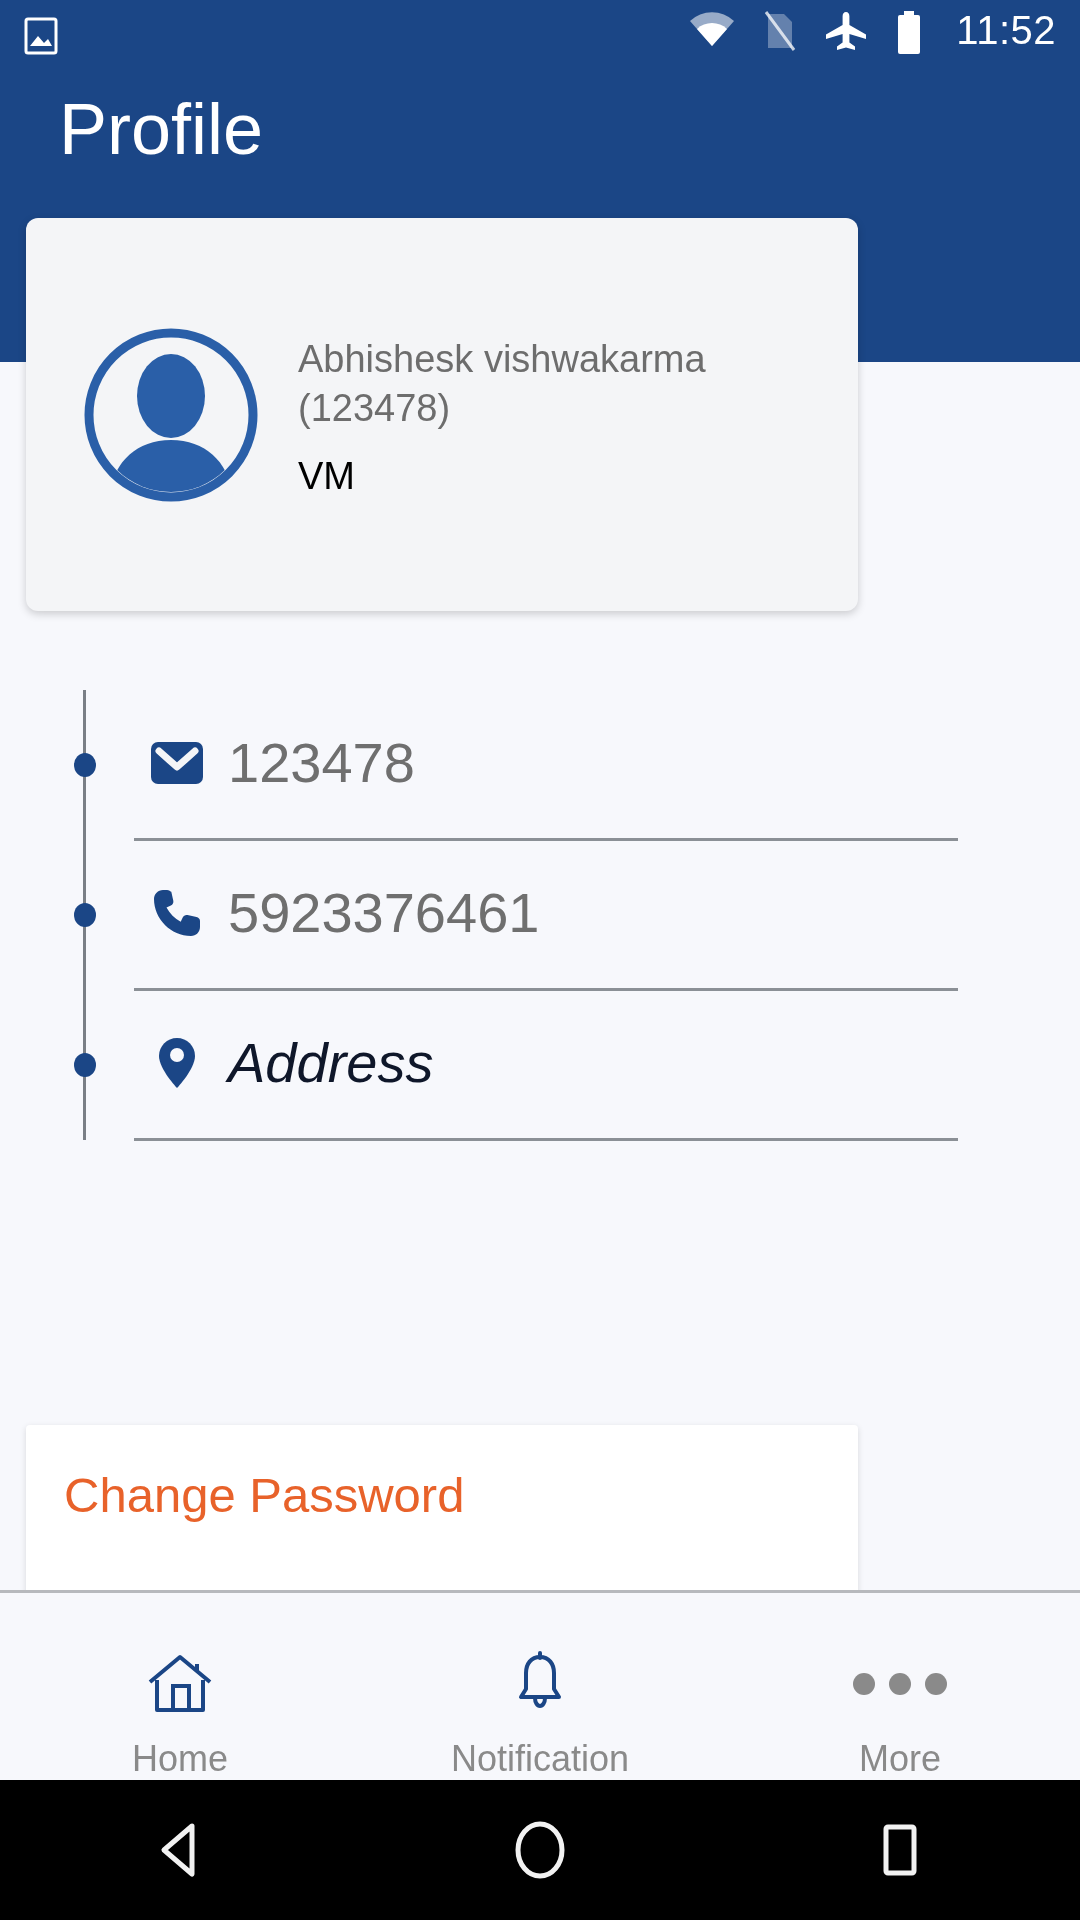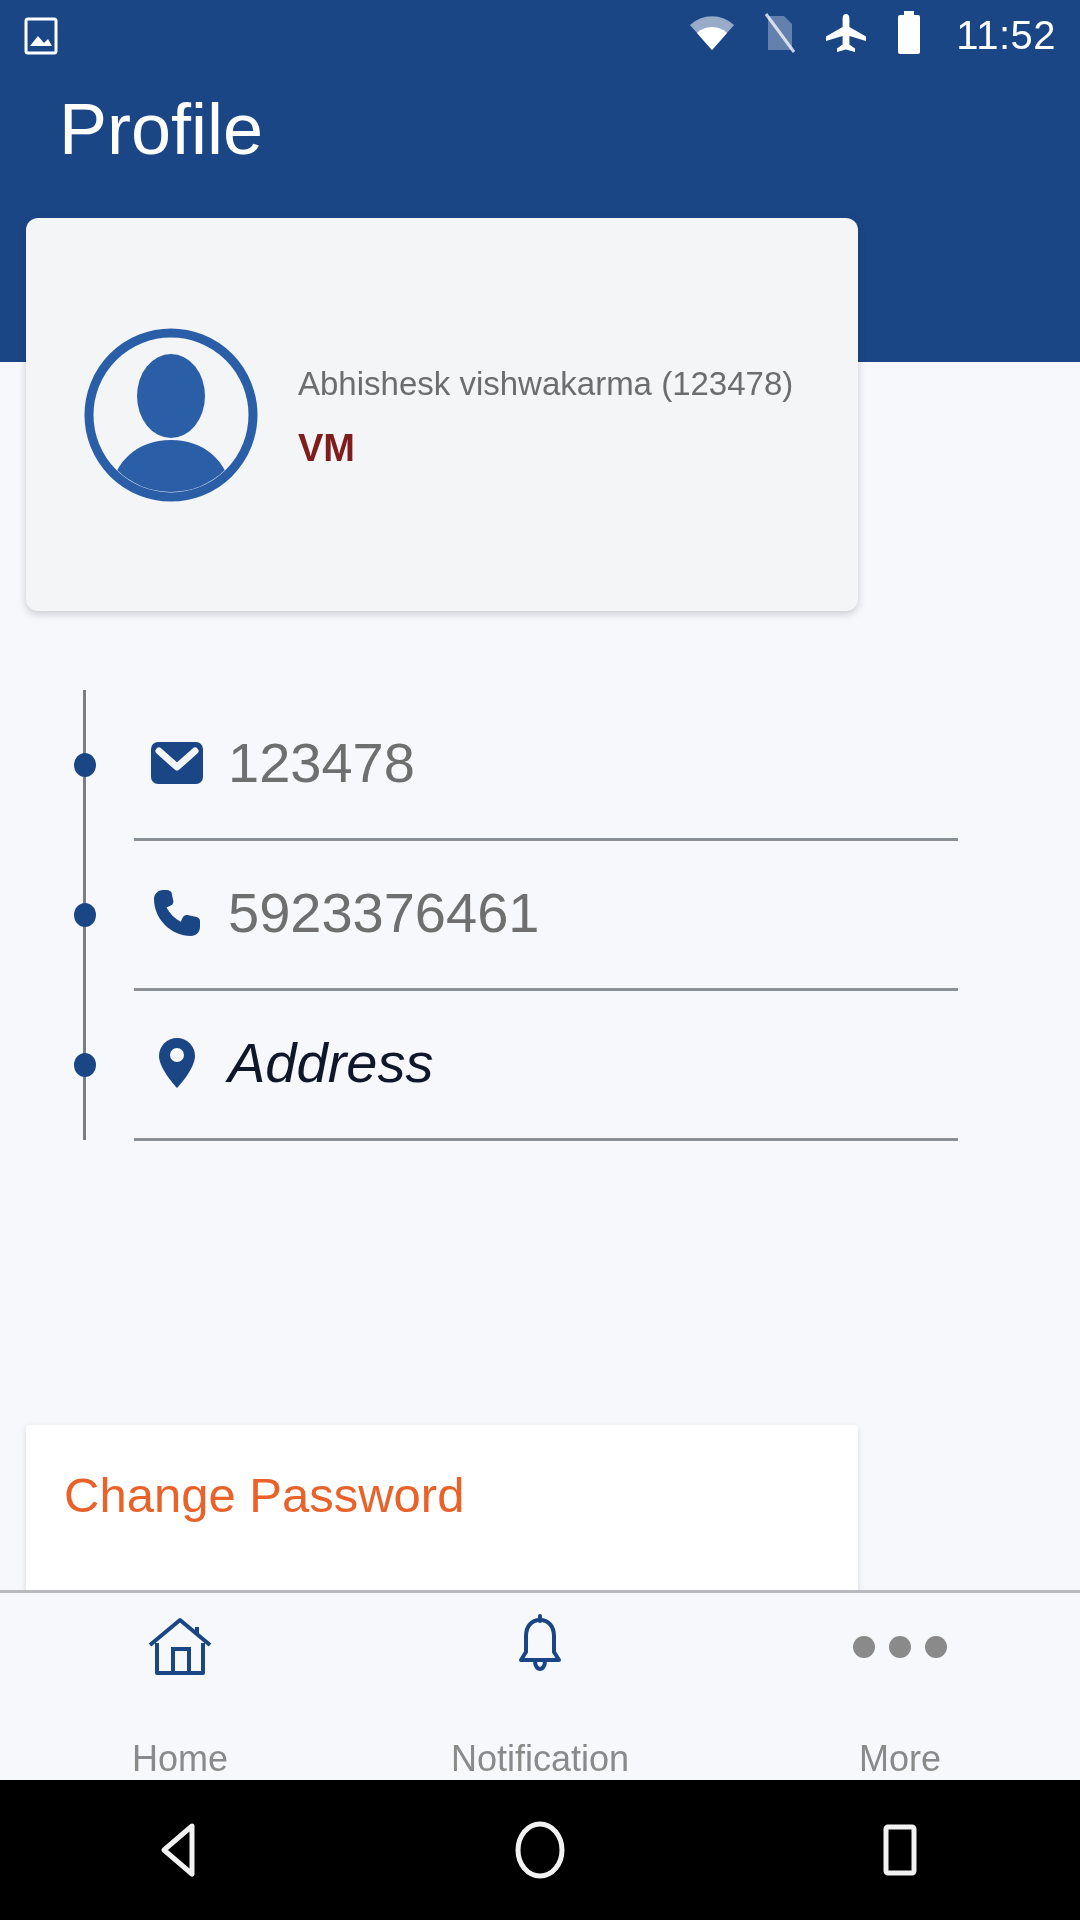--- a/index.html
+++ b/index.html
@@ -14,21 +14,21 @@
   
   .header {
     position:absolute; left:0; top:0; width:1080px; height:362px;
     background:#1b4686;
   }
   .statusbar {
     position:absolute; left:0; top:0; width:1080px; height:70px;
     display:flex; align-items:center; padding:0 24px;
   }
   .sb-left { display:flex; align-items:center; gap:14px; }
-  .sb-right { margin-left:auto; display:flex; align-items:center; gap:26px; }
+  .sb-right { margin-left:auto; display:flex; align-items:flex-start; gap:26px; }
   .clock {
     color:#ffffff; font-size:40px; font-weight:400; letter-spacing:.5px;
     line-height:1; margin-left:6px;
   }
   .icon-photo { width:34px; height:38px; position:relative; }
   .page-title {
     position:absolute; left:59px; top:86px;
     color:#ffffff; font-size:72px; font-weight:300; letter-spacing:0px;
     line-height:1.2;
   }
@@ -37,25 +37,25 @@
   .profile-card {
     position:absolute; left:26px; top:218px; width:832px; height:393px;
     background:#f4f5f7; border-radius:12px;
     box-shadow:0 3px 8px rgba(0,0,0,.18);
     display:flex; align-items:center; padding:0 0 0 56px;
   }
   .avatar { width:178px; height:178px; flex:0 0 178px; position:relative; }
   .avatar svg { display:block; width:178px; height:178px; }
   .profile-text { margin-left:38px; padding-top:4px; }
   .profile-name {
-    color:#6d6d6d; font-size:33px; font-weight:300; line-height:1.28;
+    color:#6d6d6d; font-size:38px; font-weight:300; line-height:1.28;
     max-width:560px; letter-spacing:0px;
   }
   .profile-sub {
-    color:#7f1d1d; font-size:38px; font-weight:700; margin-top:22px;
+    color:#000000; font-size:38px; font-weight:400; margin-top:22px;
     letter-spacing:0px;
   }
 
   
   .fields { position:absolute; left:0; top:690px; width:1080px; }
   .field-row { position:relative; height:150px; }
   .tl-line {
     position:absolute; left:83px; top:0; width:3px; height:150px;
     background:#7a7f86;
   }
@@ -94,21 +94,21 @@
   }
 
   
   .bottom-nav {
     position:absolute; left:0; bottom:140px; width:1080px; height:190px;
     background:#f7f8fc; border-top:3px solid #b7b9bd;
     display:flex; align-items:flex-start;
   }
   .nav-item {
     flex:1 1 0; height:100%;
-    display:flex; flex-direction:column; align-items:center; justify-content:space-between;
+    display:flex; flex-direction:column; align-items:center; justify-content:flex-end;
     padding-top:18px;
   }
   .nav-ico { height:72px; display:flex; align-items:center; justify-content:center; }
   .nav-label {
     margin-top:18px; font-size:36px; font-weight:300; color:#8a8a8a; letter-spacing:0px;
   }
   .dots { display:flex; gap:14px; align-items:center; }
   .dots span { width:22px; height:22px; border-radius:50%; background:#8a8a8a; display:block; }
 
   

